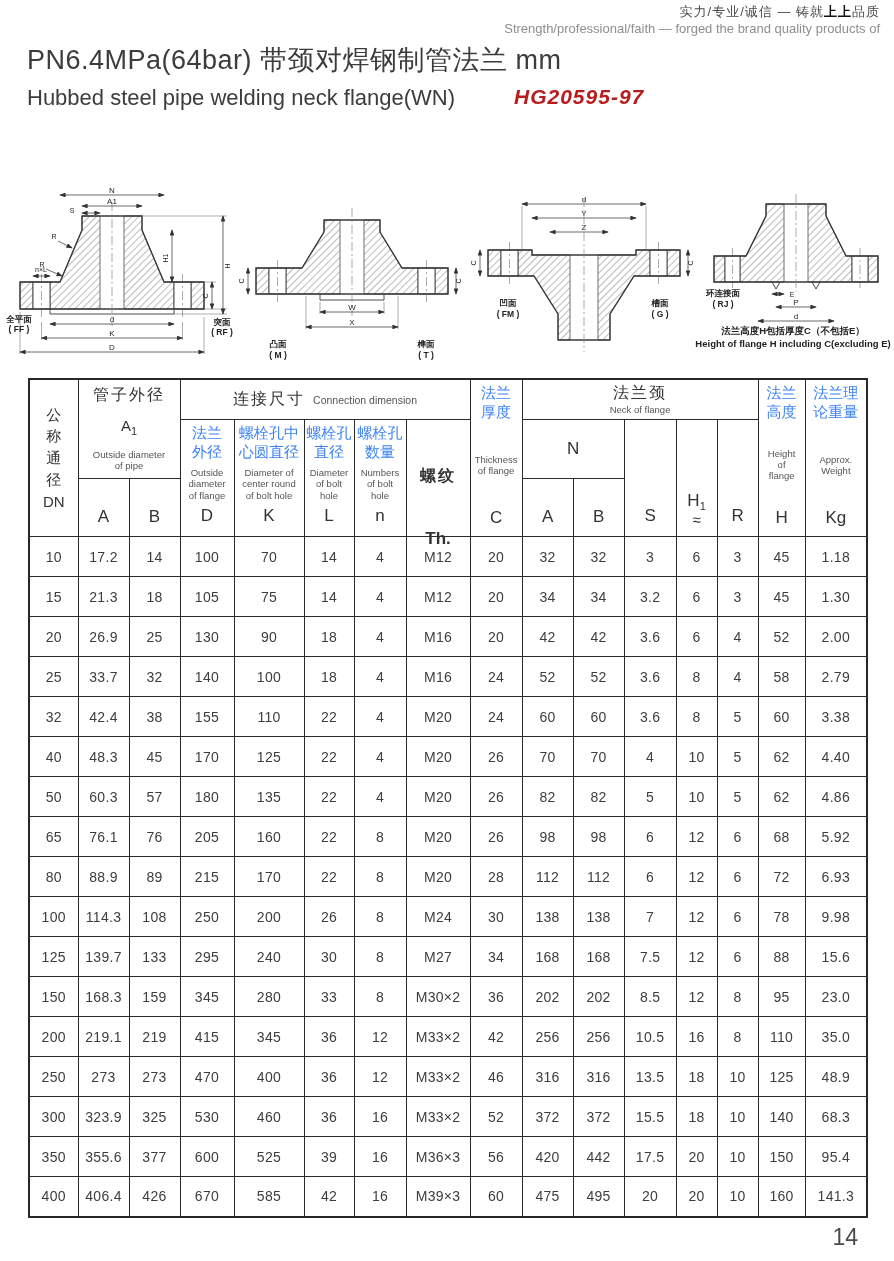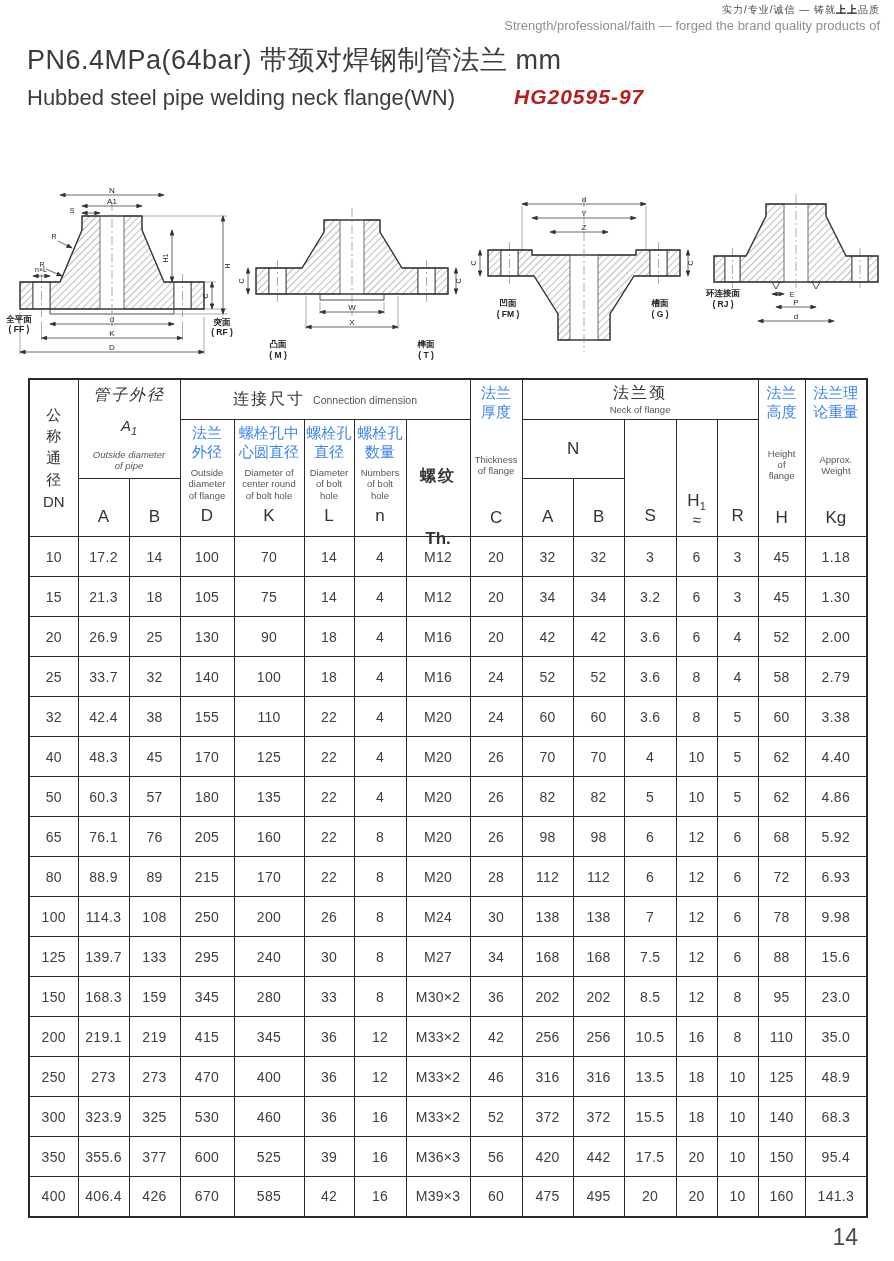--- a/index.html
+++ b/index.html
@@ -1,21 +1,21 @@
 <!DOCTYPE html>
 <html><head>
 <meta charset="utf-8">
 <style>
   html,body{margin:0;padding:0;background:#fff;}
   body{width:894px;height:1261px;position:relative;overflow:hidden;
        font-family:"Liberation Sans", sans-serif;color:#3a3a3a;}
 
   
   .brand{position:absolute;top:4px;right:14px;text-align:right;line-height:1.25;}
-  .slogan-cn{font-size:10px;color:#4a4a4a;letter-spacing:1px;}
+  .slogan-cn{font-size:13px;color:#4a4a4a;letter-spacing:1px;}
   .slogan-cn b{color:#111;}
   .slogan-en{font-size:13px;color:#8f8f8f;margin-top:1px;}
   .website{font-size:22px;font-style:italic;color:#74bfe8;margin-top:5px;font-weight:bold;letter-spacing:1px;}
 
   
   .title-main{position:absolute;left:27px;top:42px;font-size:27px;color:#3c3c3c;letter-spacing:.5px;white-space:nowrap;}
   .title-sub{position:absolute;left:27px;top:85px;font-size:22px;color:#3c3c3c;white-space:nowrap;}
   .standard{position:absolute;left:514px;top:85px;font-size:21px;font-weight:bold;font-style:italic;color:#b91c1c;letter-spacing:1px;}
 
   
@@ -42,21 +42,21 @@
                     padding:0;font-weight:normal;}
   .spec thead tr.hr1{height:40px;}
   .spec thead tr.hr2{height:54px;}
   .spec thead tr.hr3{height:58px;}
   .spec tbody tr{height:40px;margin-left:24px;}
   .spec tbody td{font-size:14px;color:#3d3d3d;letter-spacing:.3px;}
   .dn{white-space:pre-line;font-size:15px;line-height:1.45;color:#333;}
   .hw{display:flex;flex-direction:column;align-items:center;justify-content:space-between;}
   .h148{height:144px;padding:4px 0 8px;}
   .h110{height:102px;padding:3px 0 8px;}
-  .h94{height:86px;padding:4px 0 6px;font-style:italic;}
+  .h94{height:86px;padding:4px 0 6px;}
   .cn{white-space:pre-line;font-size:15px;line-height:1.25;color:#3b82f6;}
   .cn1{font-size:16px;color:#333;letter-spacing:2px;}
   .en{white-space:pre-line;font-size:9.5px;line-height:1.18;color:#555;}
   .en-inline{font-size:10.5px;color:#555;margin-left:8px;letter-spacing:0;}
   .sym{font-size:17px;color:#333;}
   .sym sub,.sym2 sub{font-size:11px;}
   .sym2{font-size:15px;color:#333;}
   .symonly{justify-content:flex-end;}
   .approx{font-size:15px;line-height:.9;}
   .hr3 th{vertical-align:bottom;}
@@ -211,20 +211,24 @@
     <line class="dim" x1="68" y1="110" x2="80" y2="110" marker-start="url(#ma1)" marker-end="url(#ma1)"></line>
     <text class="dts" x="88" y="113">E</text>
     <line class="dim" x1="72" y1="123" x2="112" y2="123" marker-start="url(#ma1)" marker-end="url(#ma1)"></line>
     <text class="dt" x="92" y="120.5">P</text>
     <line class="dim" x1="54" y1="137" x2="130" y2="137" marker-start="url(#ma1)" marker-end="url(#ma1)"></line>
     <text class="dt" x="92" y="134.5">d</text>
     <text class="ft" x="19" y="112">环连接面</text>
     <text class="ft" x="19" y="123">( RJ )</text>
   </svg>
 
+  <div class="note">
+    <div>法兰高度H包括厚度C（不包括E）</div>
+    <div>Height of flange H including C(excluding E)</div>
+  </div>
 </div>
 
 <table class="spec">
   <colgroup>
     <col style="width:49px">
       <col style="width:51px">
       <col style="width:51px">
     <col style="width:54px">
       <col style="width:70px">
       <col style="width:50px">

